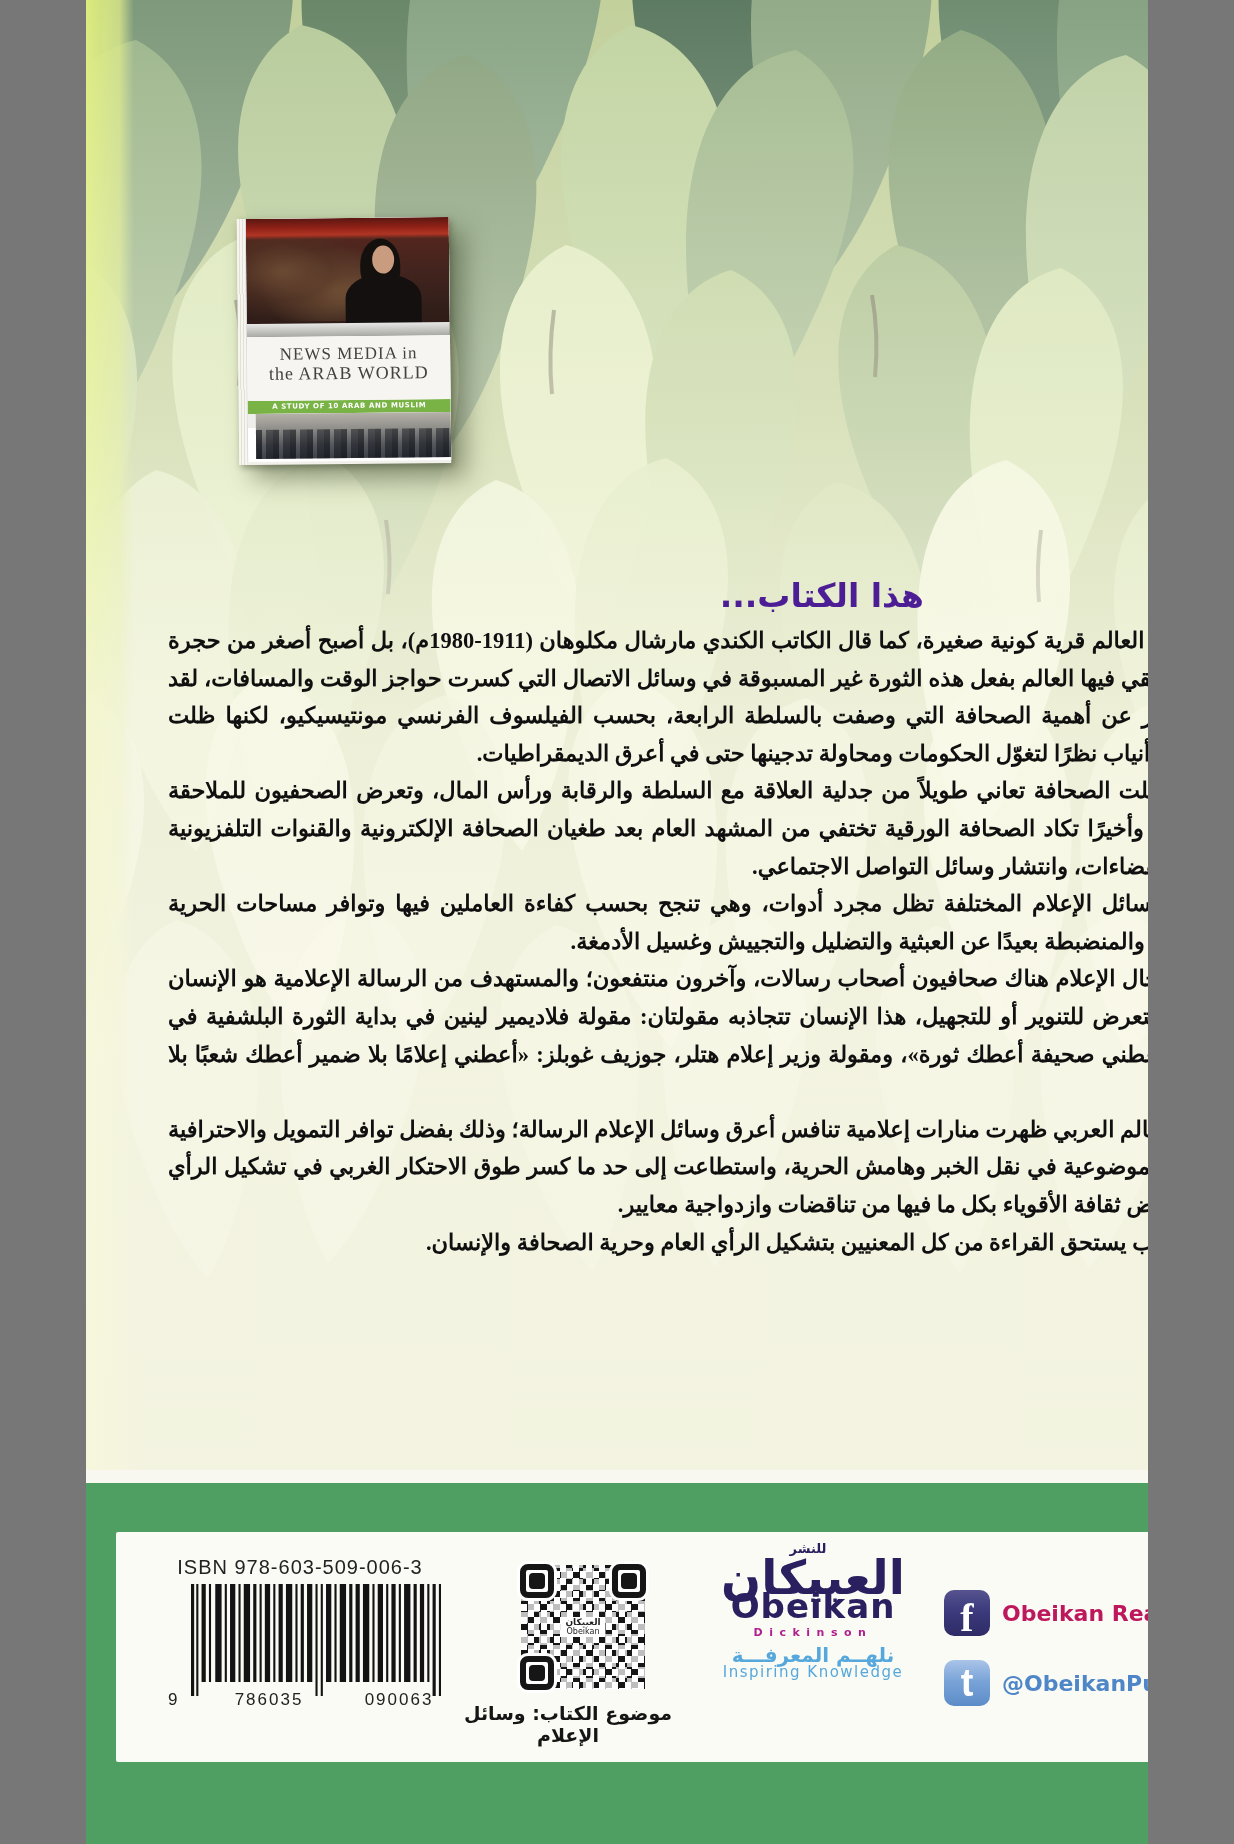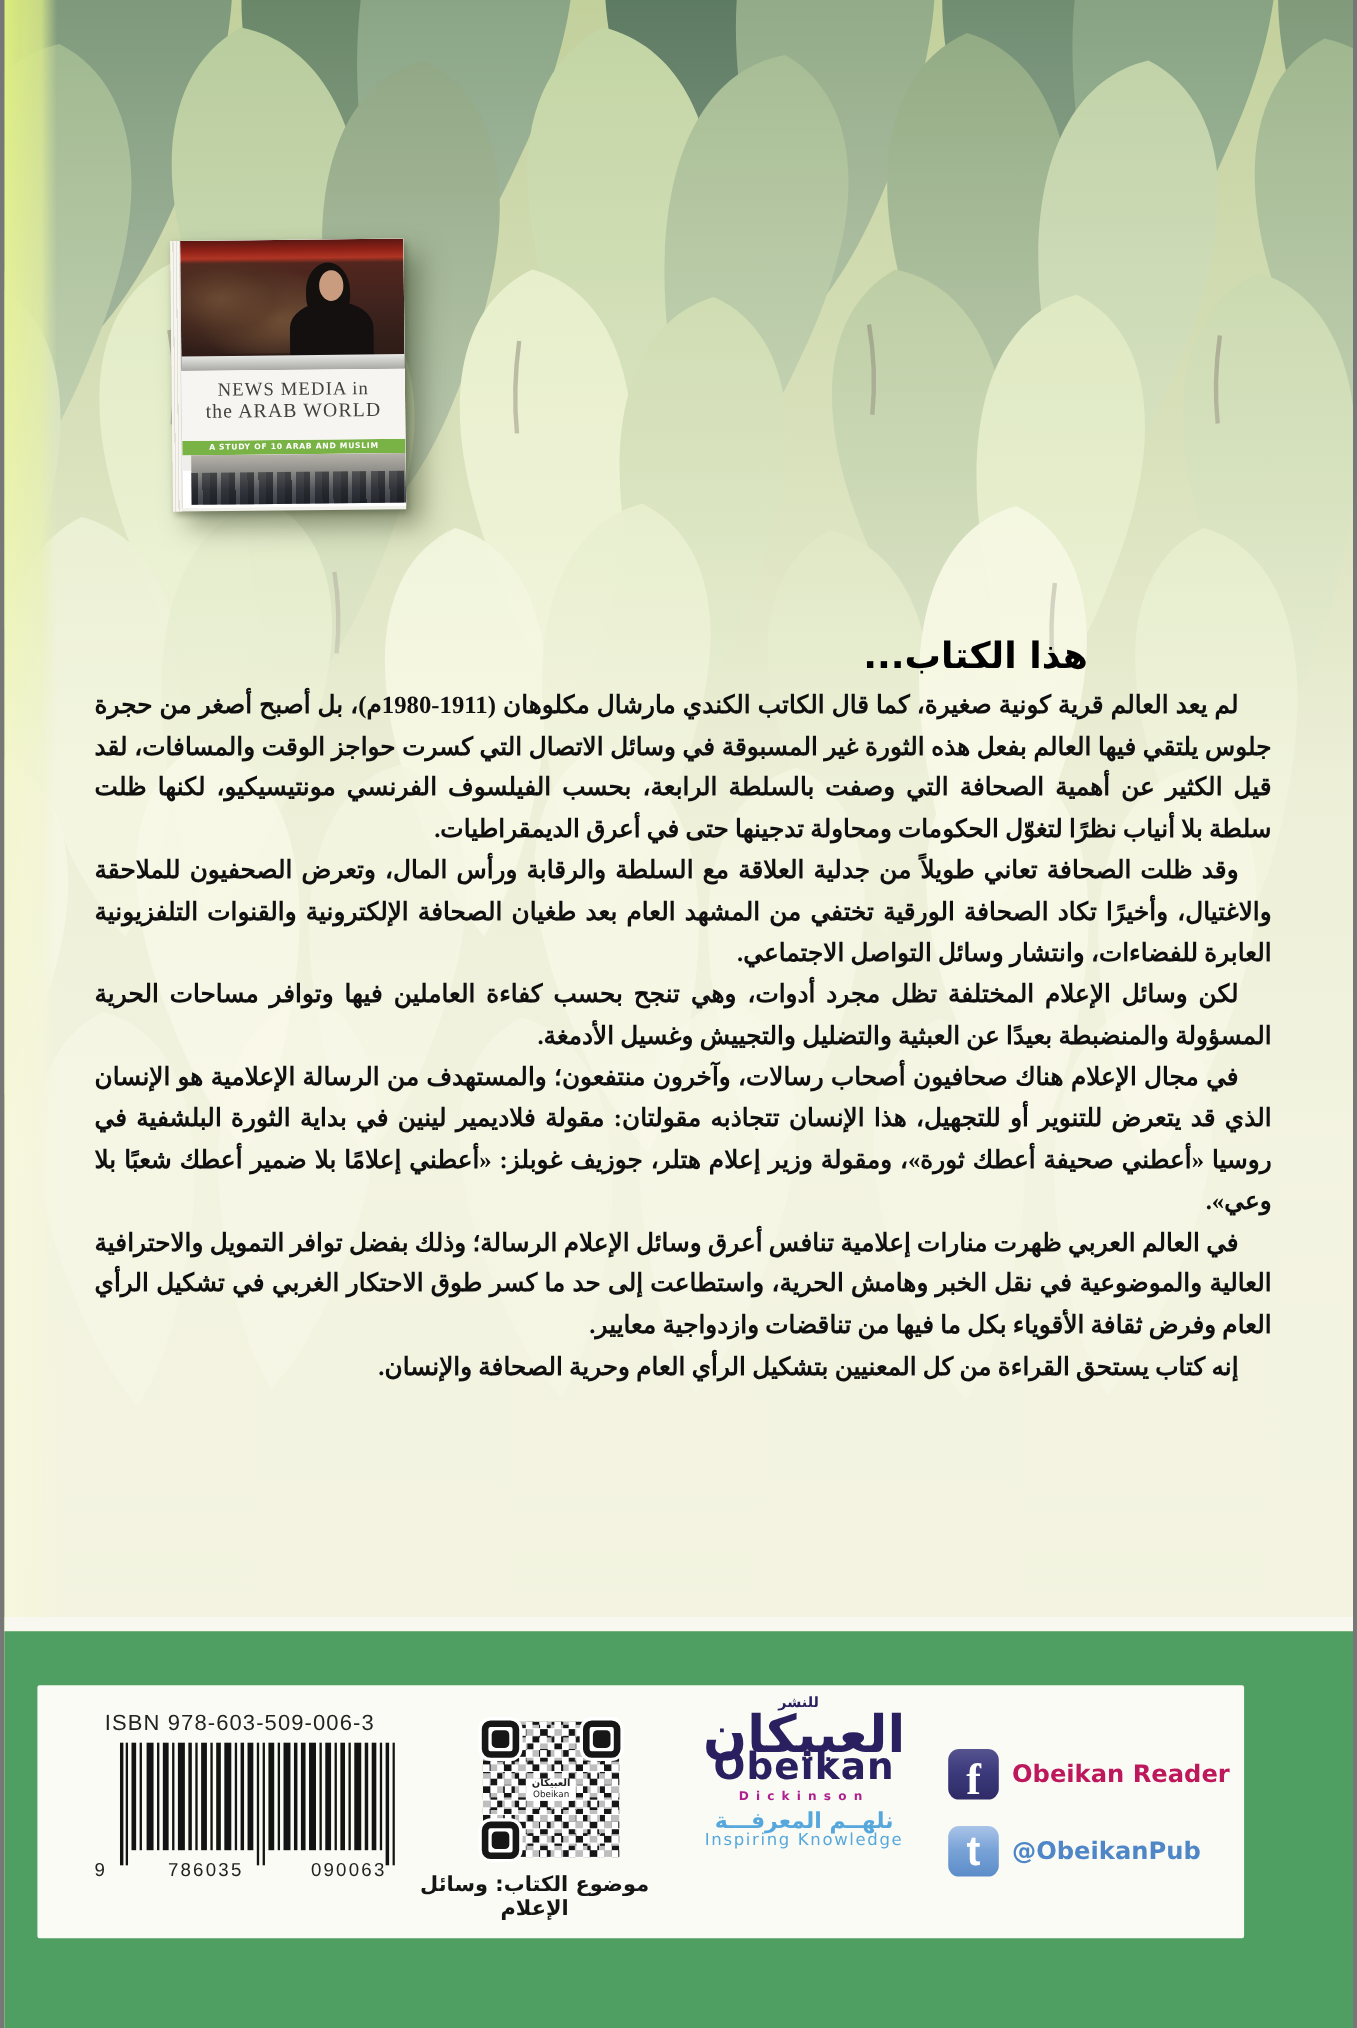--- a/index.html
+++ b/index.html
@@ -1,16 +1,16 @@
 <!DOCTYPE html>
 <html lang="ar"><head>
 <meta charset="utf-8">
 <style>
   html,body{margin:0;padding:0;background:#777;}
-  .page{position:relative;width:1226px;height:1844px;margin:0 auto;overflow:hidden;
+  .page{position:relative;width:1062px;height:1844px;margin:0 auto;overflow:hidden;
         background:#cdd9a8;font-family:"DejaVu Sans","Liberation Sans",sans-serif;}
   .feathers{position:absolute;left:0;top:0;width:1234px;height:1483px;display:block;}
 
   
   .book-thumb{position:absolute;left:152px;top:218px;width:212px;height:246px;
               transform:rotate(-.6deg);
               box-shadow:14px 14px 24px rgba(55,65,40,.5), 2px 3px 6px rgba(55,65,40,.4);
               background:#f2f0ea;}
   .cover{position:absolute;left:8px;top:0;right:0;bottom:3px;background:#fff;overflow:hidden;
          border-left:1px solid #ddd;}
@@ -30,22 +30,22 @@
   .cov-t2{font-family:"Liberation Serif","DejaVu Serif",serif;font-size:18px;line-height:21px;color:#44423f;letter-spacing:1px;}
   .cov-banner{height:13px;background:#79b345;color:#fff;font-size:7px;line-height:13px;
               text-align:center;letter-spacing:.6px;font-weight:bold;}
   .cov-authors{height:14px;background:#efeeea;color:#5a5a58;font-size:7.5px;line-height:14px;text-align:center;}
   .photo-bottom{position:absolute;left:8px;right:0;bottom:3px;height:45px;
      background:linear-gradient(180deg,#b5b2a9 0,#8f8e89 35%,#4a4d52 70%,#2b2e35 100%);}
   .photo-bottom::after{content:"";position:absolute;left:0;right:0;bottom:0;height:65%;
      background:repeating-linear-gradient(90deg,rgba(18,20,26,.6) 0 6px,rgba(120,122,125,.25) 6px 10px,rgba(30,33,40,.55) 10px 17px);}
 
   
-  .heading{position:absolute;top:576px;right:241px;margin:0;direction:rtl;
-           font-size:33px;font-weight:bold;color:#000000;letter-spacing:0;}
+  .heading{position:absolute;top:576px;right:224px;margin:0;direction:rtl;
+           font-size:33px;font-weight:bold;color:#4c1d95;letter-spacing:0;}
   .body-text{position:absolute;left:82px;top:622px;width:1070px;direction:rtl;
              text-align:justify;color:#101010;font-size:22.5px;line-height:37.6px;font-weight:bold;}
   .body-text p{margin:0;text-indent:30px;font-family:Liberation Serif, serif;}
 
   
   .white-line{position:absolute;left:0;top:1470px;width:1234px;height:13px;background:#f8f8f1;}
   .green-band{position:absolute;left:0;top:1483px;width:1234px;height:361px;background:#4f9f63;}
   .panel{position:absolute;left:30px;top:49px;width:1097px;height:230px;background:#fbfbf5;border-radius:2px;}
 
   .isbn{position:absolute;left:44px;top:24px;width:280px;text-align:center;

